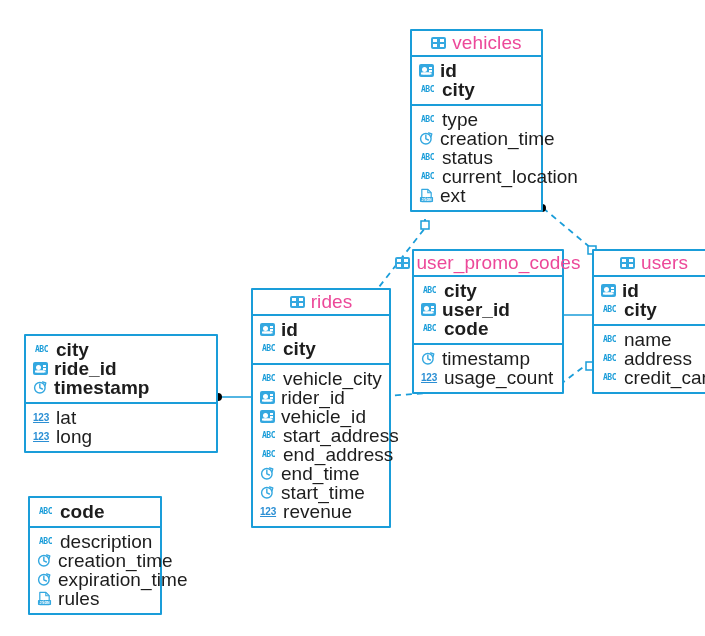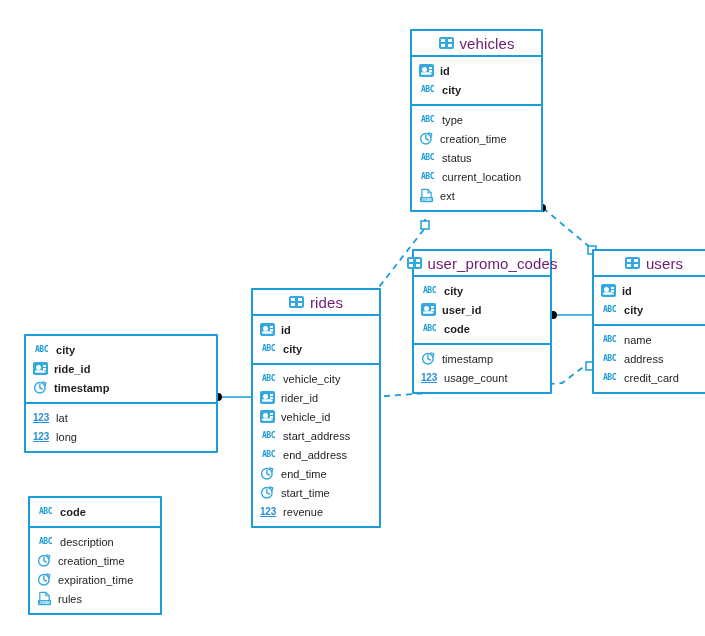--- a/index.html
+++ b/index.html
@@ -38,41 +38,41 @@
     height: 26px;
     display: flex;
     align-items: center;
     justify-content: center;
     gap: 6px;
     border-bottom: 2px solid #1a9dd9;
     padding: 0 8px;
     background: #ffffff;
   }
   .entity-title {
-    font-size: 15px;
-    color: #701a75;
+    font-size: 19px;
+    color: #ec4899;
     white-space: nowrap;
     letter-spacing: 0.1px;
   }
   .section {
     padding: 4px 0 5px 0;
   }
   .section.keys {
     border-bottom: 2px solid #1a9dd9;
   }
   .field {
     display: flex;
     align-items: center;
     gap: 6px;
     height: 19px;
     padding: 0 6px 0 7px;
     white-space: nowrap;
   }
   .field-name {
-    font-size: 11px;
+    font-size: 19px;
     color: #1d1d1d;
     letter-spacing: 0.05px;
   }
   .field.key .field-name {
     font-weight: bold;
   }
 
   
   .ic {
     flex: 0 0 auto;
@@ -228,21 +228,21 @@
               <path d="M3 1.5 H9.5 L13 5 V14.5 H3 Z" fill="#ffffff" stroke="#34a8e0" stroke-width="1.3" stroke-linejoin="round"></path>
               <path d="M9.4 1.6 V5.1 H12.9" fill="none" stroke="#34a8e0" stroke-width="1.2"></path>
               <rect x="1" y="9.6" width="14" height="5.2" rx="0.8" fill="#34a8e0"></rect>
               <text x="8" y="13.8" font-family="DejaVu Sans Mono, monospace" font-size="4.6" font-weight="bold" fill="#ffffff" text-anchor="middle">JSON</text>
             </svg>
           </span>
           <span class="field-name">ext</span>
         </div>
       </div>
     </div>
-    <div class="entity" style="left: 412px; top: 249px; width: 140px;">
+    <div class="entity" style="left: 412px; top: 249px; width: 152px;">
       <div class="entity-header">
         <span class="ic ic-table"></span>
         <span class="entity-title">user_promo_codes</span>
       </div>
       <div class="section keys">
         <div class="field key">
           <span class="ic ic-abc">ABC</span>
           <span class="field-name">city</span>
         </div>
         <div class="field key">
@@ -294,21 +294,21 @@
         <div class="field">
           <span class="ic ic-abc">ABC</span>
           <span class="field-name">address</span>
         </div>
         <div class="field">
           <span class="ic ic-abc">ABC</span>
           <span class="field-name">credit_card</span>
         </div>
       </div>
     </div>
-    <div class="entity" style="left: 251px; top: 288px; width: 130px;">
+    <div class="entity" style="left: 251px; top: 288px; width: 140px;">
       <div class="entity-header">
         <span class="ic ic-table"></span>
         <span class="entity-title">rides</span>
       </div>
       <div class="section keys">
         <div class="field key">
           <span class="ic ic-id"></span>
           <span class="field-name">id</span>
         </div>
         <div class="field key">

